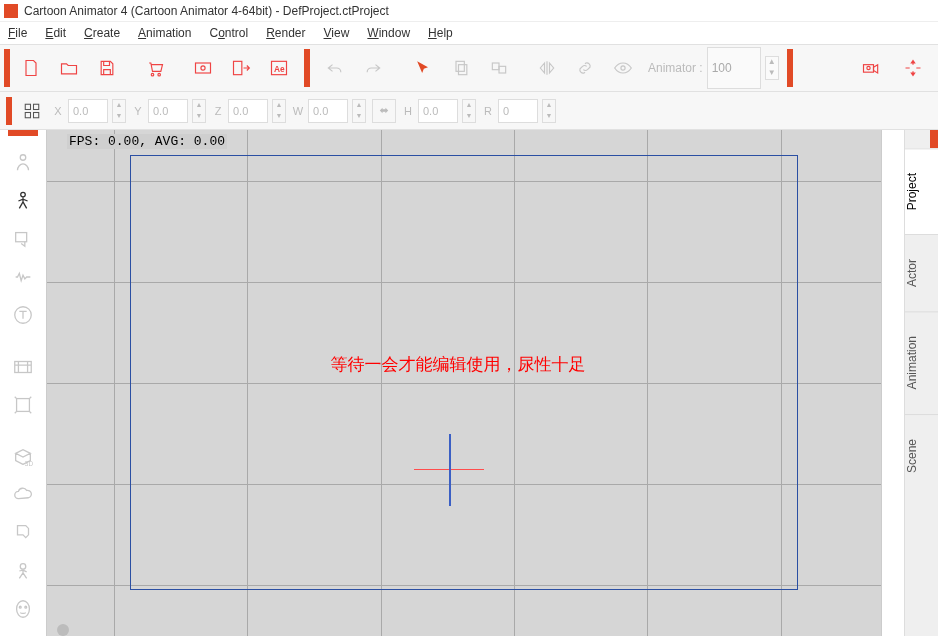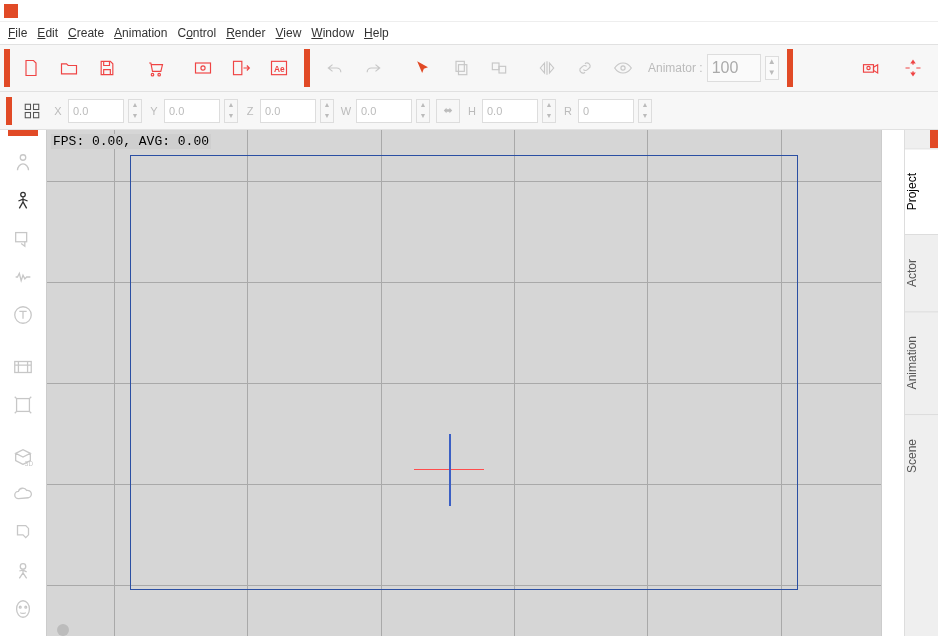--- a/index.html
+++ b/index.html
@@ -1,72 +1,73 @@
 <!DOCTYPE html>
 <html><head>
 <meta charset="utf-8">
 <style>
 * { box-sizing: border-box; margin: 0; padding: 0; font-family: "Segoe UI", Tahoma, sans-serif; }
 html, body { width: 938px; height: 636px; overflow: hidden; background: #fff; }
 .titlebar { height: 22px; display: flex; align-items: center; padding: 0 4px; font-size: 12px; color: #333; background: #fff; border-bottom: 1px solid #eee; }
 .titlebar .logo { width: 14px; height: 14px; background: #e14a26; margin-right: 6px; display:inline-block; }
-.menubar { height: 22px; display: flex; align-items: center; gap: 10px; padding: 0 8px; font-size: 12px; color: #333; background: #fff; }
+.menubar { height: 22px; display: flex; align-items: center; gap: 18px; padding: 0 8px; font-size: 12px; color: #333; background: #fff; }
 .menubar .m { cursor: default; }
 .menubar .m u { text-decoration: underline; }
 .toolbar1 { height: 48px; background: #f7f7f7; border-top: 1px solid #e1e1e1; border-bottom: 1px solid #e1e1e1; display: flex; align-items: center; gap: 4px; padding: 0 4px; position:relative; }
 .toolbar1 .accent { width: 6px; height: 38px; background: #e14a26; }
 .tb-btn { width: 34px; height: 34px; display:flex; align-items:center; justify-content:center; color:#ef4444; border-radius:2px; }
 .tb-btn.disabled { color:#c7c7c7; }
 .tb-btn svg { width:20px; height:20px; stroke:currentColor; fill:none; stroke-width:1.4; }
 .sep { width:6px; height:38px; background:#e14a26; margin:0 4px; }
 .opacity-grp { display:flex; align-items:center; gap:4px; color:#bbb; font-size:12px; margin-left:4px;}
-.opacity-grp input { width:54px; height:28px; border:1px solid #ddd; background:#fafafa; font-size:16px; padding:0 4px; color:#aaa;}
+.opacity-grp input { width:54px; height:42px; border:1px solid #ddd; background:#fafafa; font-size:12px; padding:0 4px; color:#aaa;}
 .opacity-grp .spin { width:14px; height:24px; border:1px solid #ddd; background:#fafafa; display:flex; flex-direction:column;}
 .opacity-grp .spin div { flex:1; font-size:8px; text-align:center; color:#bbb;}
 .right-tools { position:absolute; right:8px; display:flex; gap:8px; }
 .toolbar2 { height: 38px; background: #f7f7f7; border-bottom: 1px solid #e1e1e1; display:flex; align-items:center; padding:0 6px; gap:6px; }
 .toolbar2 .accent { width: 6px; height: 28px; background: #e14a26; }
 .grid-btn { width:28px; height:28px; display:flex; align-items:center; justify-content:center; color:#555;}
 .coord { display:flex; align-items:center; gap:4px; }
 .coord .lab { font-size:11px; color:#bbb; width:12px; text-align:center;}
-.coord input { width:56px; height:24px; border:1px solid #ddd; background:#fff; font-size:11px; padding:0 4px; color:#bbb;}
+.coord input { width:40px; height:24px; border:1px solid #ddd; background:#fff; font-size:11px; padding:0 4px; color:#bbb;}
 .spinv { width:14px; height:24px; border:1px solid #ddd; display:flex; flex-direction:column;}
 .spinv div { flex:1; font-size:7px; text-align:center; color:#bbb; line-height:10px;}
 .link-ic { width:24px; height:24px; border:1px solid #ddd; display:flex; align-items:center; justify-content:center; color:#bbb; font-size:11px;}
 .main { position:absolute; top:130px; bottom:0; left:0; right:0; display:flex; }
 .left-tools { width:46px; background:#fff; display:flex; flex-direction:column; align-items:center; padding-top:0; gap:8px;}
 .left-tools .accent-top { width:30px; height:6px; background:#e14a26; margin-bottom:4px;}
 .lt-btn { width:30px; height:30px; display:flex; align-items:center; justify-content:center; color:#c7c7c7;}
 .lt-btn.active { color:#333; }
 .lt-btn svg { width:22px; height:22px; fill:none; stroke:currentColor; stroke-width:1.4;}
 .canvas-wrap { flex:1; background:#d6d6d6; position:relative; border-left:1px solid #ccc; border-right:1px solid #ccc; margin-right:8px;}
 .canvas-inner { position:absolute; inset:0; background:#d6d6d6;}
 .gridline-h, .gridline-v { position:absolute; background:#a9a9a9; }
 .gridline-h { height:1px; left:0; right:0;}
 .gridline-v { width:1px; top:0; bottom:0;}
 .frame { position:absolute; border:1px solid #2b4fa3; }
-.fps { position:absolute; top:4px; left:4px; font-family: "Courier New", monospace; font-size:13px; color:#000; background:#cfcfcf; padding:0 2px;}
+.fps { position:absolute; top:4px; left:20px; font-family: "Courier New", monospace; font-size:13px; color:#000; background:#cfcfcf; padding:0 2px;}
 .overlay-text { position:absolute; color:#ff0000; font-size:17px; font-family: "Microsoft YaHei","SimSun",sans-serif; }
 .cross-h { position:absolute; height:1px; background:#ff4d4d; }
 .cross-v { position:absolute; width:2px; background:#3b5fc4; }
 .stage-badge { position:absolute; left:10px; bottom:16px; width:186px; height:30px; background:#7e7e7e; border:1px solid #999; color:#fff; font-size:15px; font-weight:600; letter-spacing:1px; display:flex; align-items:center; padding-left:28px; font-style:italic; overflow:hidden;}
 .scroll-h { position:absolute; left:10px; bottom:2px; height:10px;}
 .scroll-h .thumb { width:12px; height:12px; border-radius:6px; background:#bcbcbc;}
 .right-gutter { width:14px; background:#fff;}
 .right-tabs { width:34px; background:#efefef; display:flex; flex-direction:column; border-left:1px solid #ddd; }
 .rtab { flex:0 0 auto; writing-mode: vertical-rl; transform: rotate(180deg); text-align:center; font-size:12px; color:#555; padding:24px 0; border-bottom:1px solid #ddd; background:#efefef;}
 .rtab.active { background:#fff; color:#000; font-weight:500;}
 .rtab-accent { width:100%; height:18px; display:flex; justify-content:flex-end;}
 .rtab-accent span { width:8px; height:18px; background:#e14a26; display:block;}
 </style>
 </head>
 <body>
 
 <div class="titlebar">
   <span class="logo"></span>
+  <span>Cartoon Animator 4  (Cartoon Animator 4-64bit) - DefProject.ctProject</span>
 </div>
 
 <div class="menubar">
   <span class="m"><u>F</u>ile</span>
   <span class="m"><u>E</u>dit</span>
   <span class="m"><u>C</u>reate</span>
   <span class="m"><u>A</u>nimation</span>
   <span class="m">C<u>o</u>ntrol</span>
   <span class="m"><u>R</u>ender</span>
   <span class="m"><u>V</u>iew</span>
@@ -342,20 +343,21 @@
       <div class="gridline-v" style="left:24%"></div>
       <div class="gridline-v" style="left:40%"></div>
       <div class="gridline-v" style="left:56%"></div>
       <div class="gridline-v" style="left:72%"></div>
       <div class="gridline-v" style="left:88%"></div>
 
       <div class="frame" style="left:10%; top:5%; width:80%; height:86%;"></div>
 
       <div class="fps">FPS: 0.00, AVG: 0.00</div>
 
+      <div class="overlay-text" style="left:34%; top:44%;">等待一会才能编辑使用，尿性十足</div>
 
       <div class="cross-h" style="left:44%; top:67%; width:70px;"></div>
       <div class="cross-v" style="left:48.2%; top:60%; height:72px;"></div>
 
 
       <div class="scroll-h">
           <div class="thumb"></div>
         </div>
     </div>
   </div>

